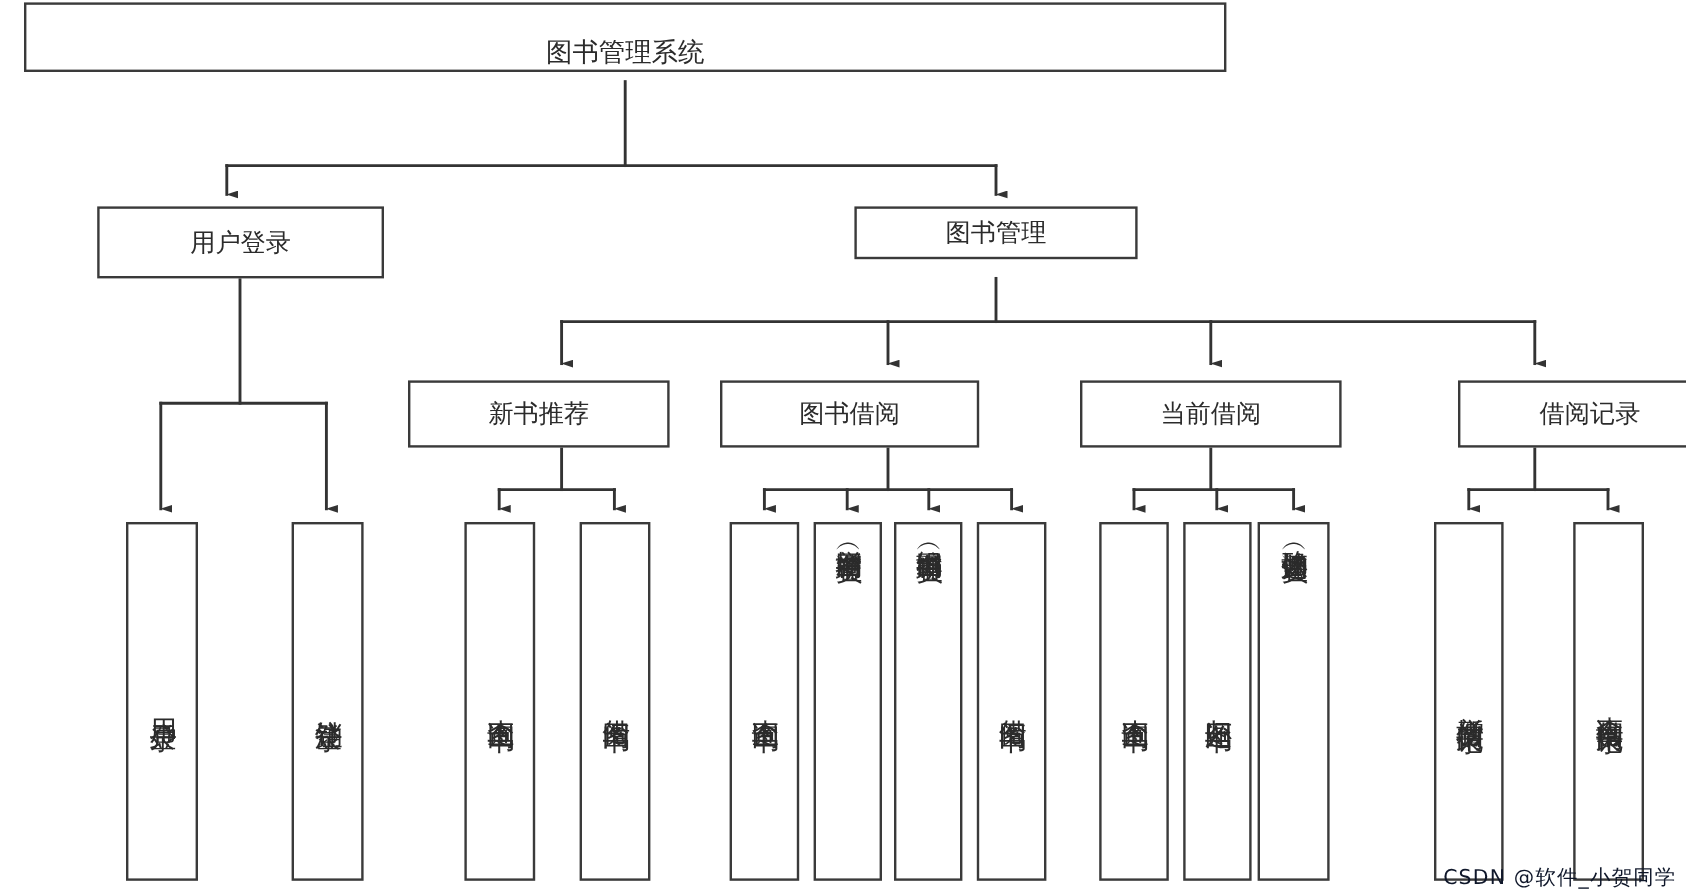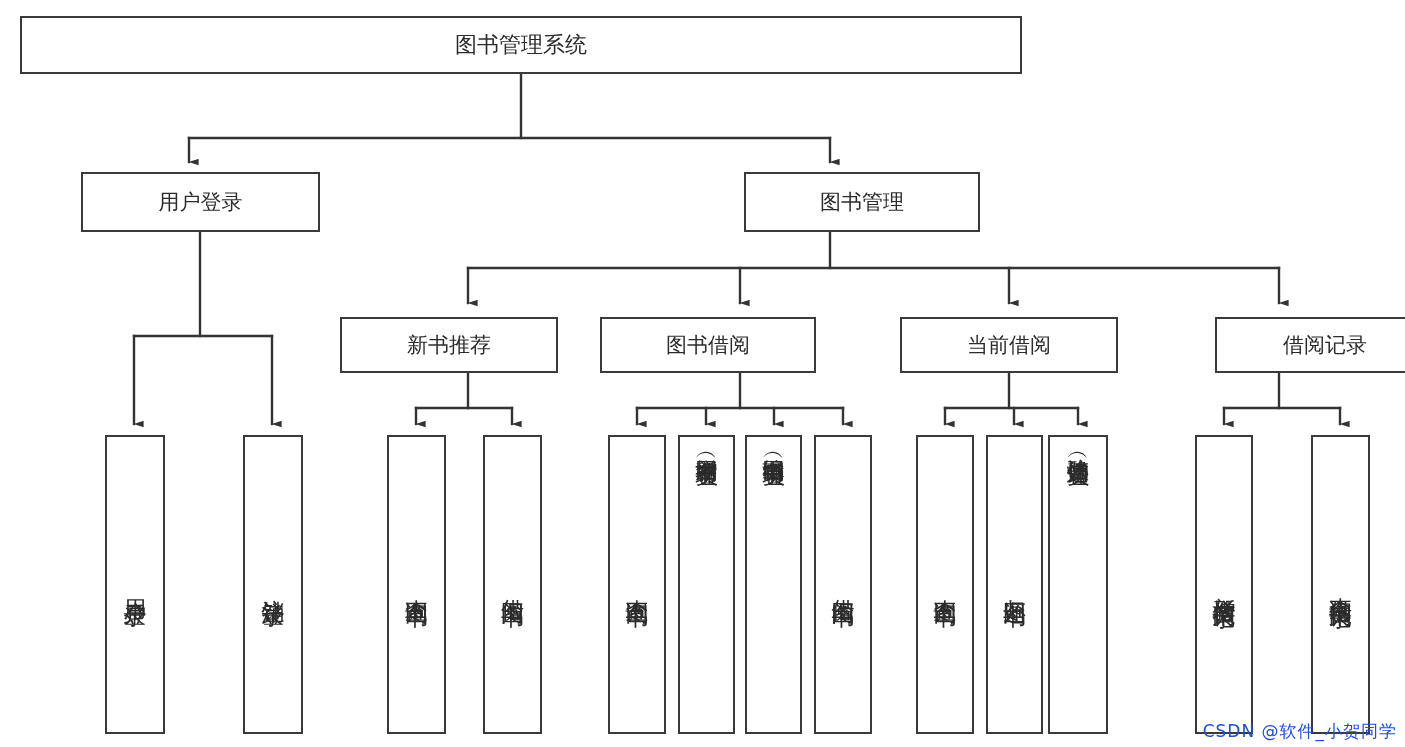--- a/index.html
+++ b/index.html
@@ -43,21 +43,21 @@
     line-height:1;
     max-height:290px;
   }
   .v-node.tall .lbl{font-size:22px;letter-spacing:1px;}
   .v-node.center{align-items:center;padding-top:0;}
 
   #watermark{
     position:absolute;
     right:8px;bottom:4px;
     font-size:17px;
-    color:#1d4ed8;
+    color:#0f172a;
     letter-spacing:1px;
     white-space:nowrap;
     pointer-events:none;
   }
 </style>
 </head>
 <body>
 
 <div id="stage">
 
@@ -105,28 +105,28 @@
       <path d="M1014,408 L1014,424" marker-end="url(#arw)"></path>
       <path d="M1078,408 L1078,424" marker-end="url(#arw)"></path>
 
       <path d="M1279,373 L1279,408"></path>
       <path d="M1224,408 L1340,408"></path>
       <path d="M1224,408 L1224,424" marker-end="url(#arw)"></path>
       <path d="M1340,408 L1340,424" marker-end="url(#arw)"></path>
     </g>
   </svg>
 
-  <div class="node h-node" id="n-root" style="left:20px;top:16px;width:1002px;height:58px;">
+  <div class="node h-node" id="n-root" style="left:20px;top:2px;width:1002px;height:58px;align-items:flex-end;">
     <span class="lbl">图书管理系统</span>
   </div>
 
   <div class="node h-node" style="left:81px;top:172px;width:239px;height:60px;">
     <span class="lbl">用户登录</span>
   </div>
-  <div class="node h-node" style="left:712px;top:172px;width:236px;height:60px;margin-left:32px;">
+  <div class="node h-node" style="left:712px;top:172px;width:236px;height:44px;">
     <span class="lbl">图书管理</span>
   </div>
 
   <div class="node h-node" style="left:340px;top:317px;width:218px;height:56px;">
     <span class="lbl">新书推荐</span>
   </div>
   <div class="node h-node" style="left:600px;top:317px;width:216px;height:56px;">
     <span class="lbl">图书借阅</span>
   </div>
   <div class="node h-node" style="left:900px;top:317px;width:218px;height:56px;">

